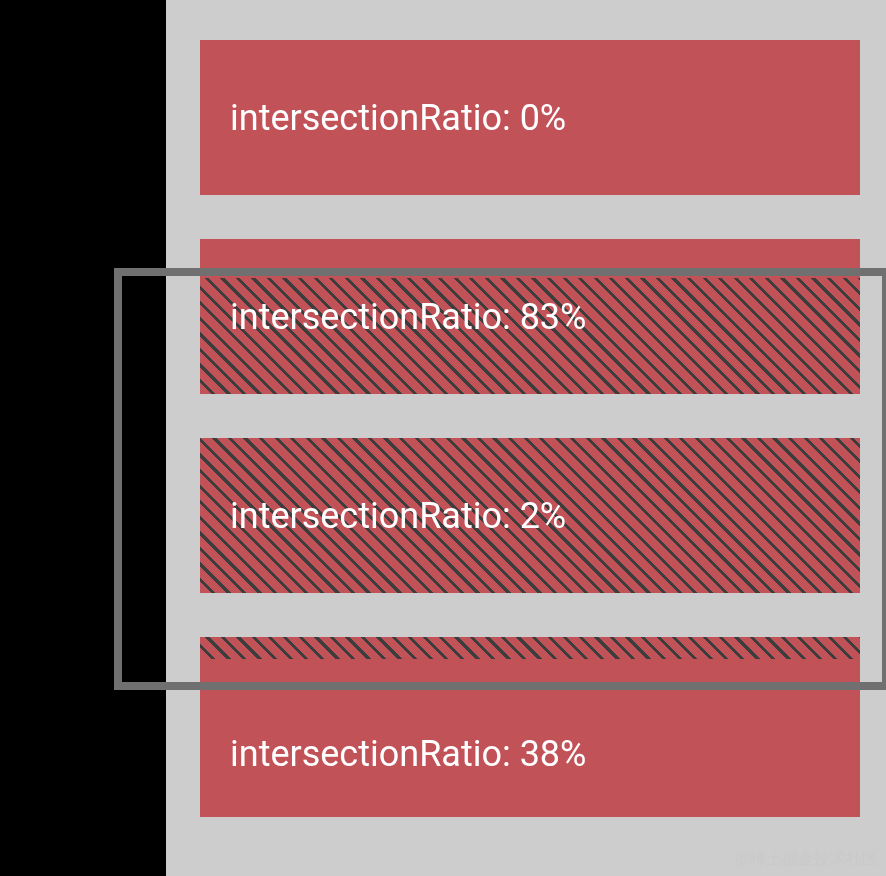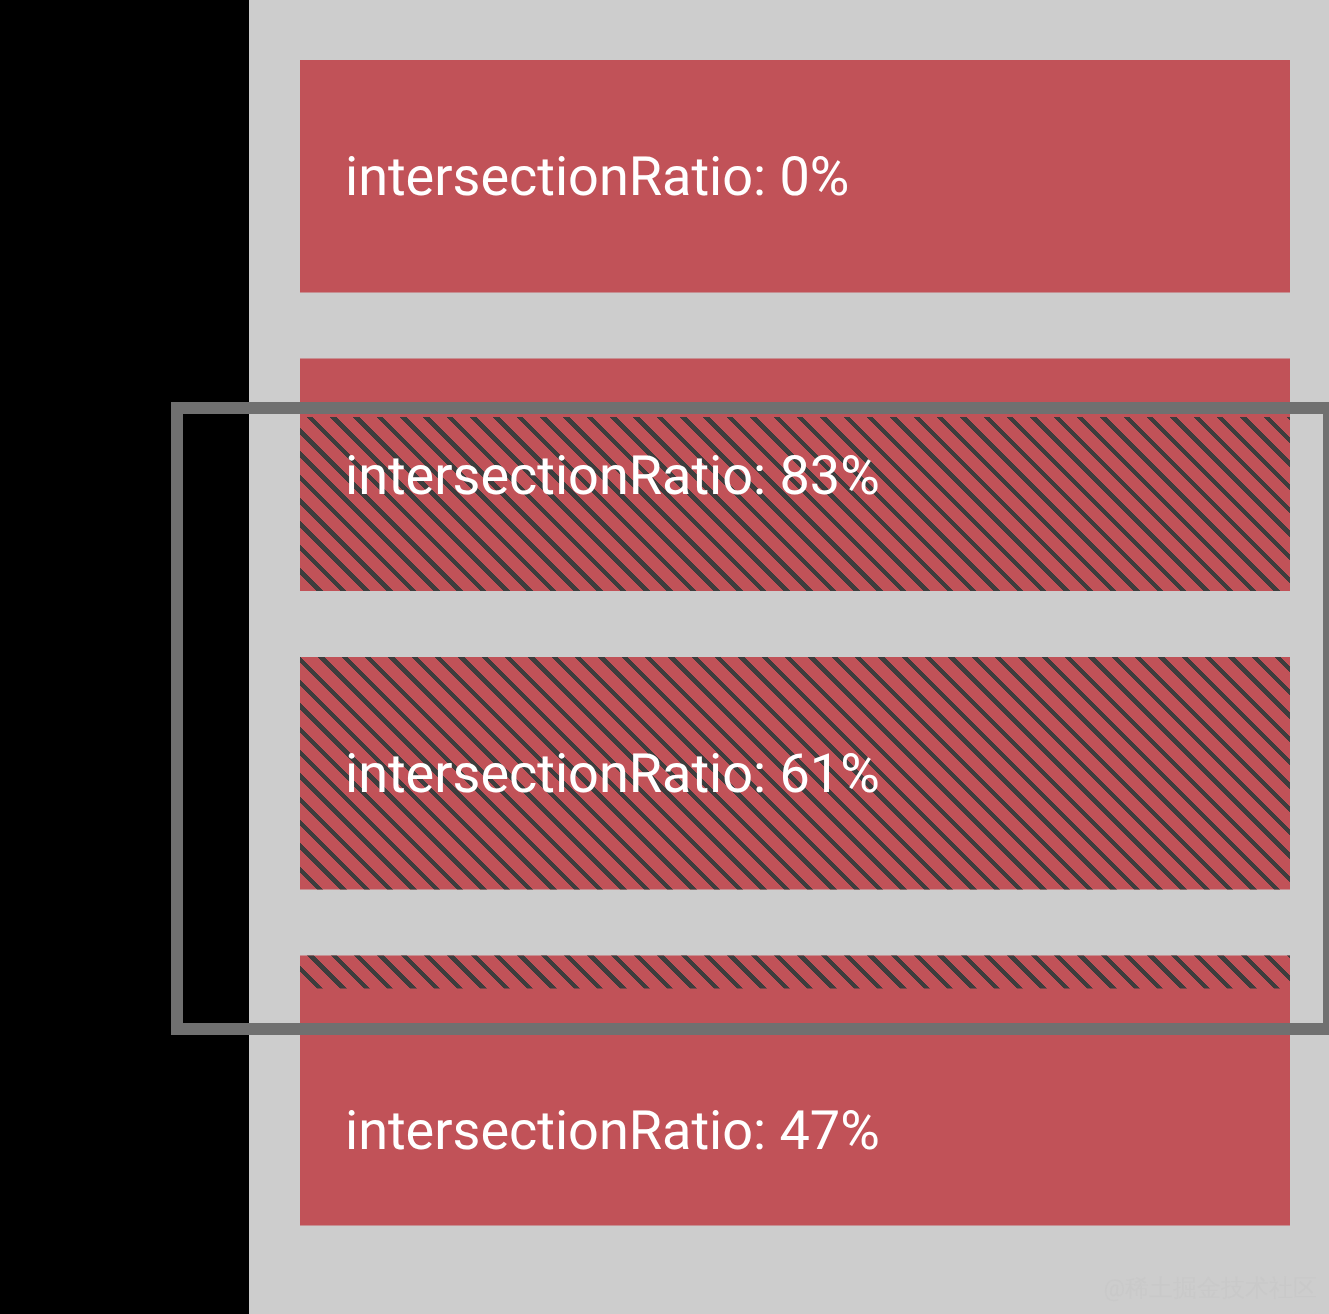--- a/index.html
+++ b/index.html
@@ -93,23 +93,23 @@
   <div class="box">
 
     <span class="box-label">intersectionRatio: 0%</span>
   </div>
   <div class="box">
     <div class="hatching hatch-75"></div>
     <span class="box-label">intersectionRatio: 83%</span>
   </div>
   <div class="box">
     <div class="hatching hatch-100"></div>
-    <span class="box-label">intersectionRatio: 61%</span>
+    <span class="box-label">intersectionRatio: 2%</span>
   </div>
   <div class="box last">
     <div class="hatching hatch-12"></div>
-    <span class="box-label">intersectionRatio: 47%</span>
+    <span class="box-label">intersectionRatio: 38%</span>
   </div>
 </div>
 
 <div class="viewport-frame" style="left: 114px; top: 268px; width: 776px; height: 422px;"></div>
 
 <div class="watermark">@稀土掘金技术社区</div>
 
 </body></html>

